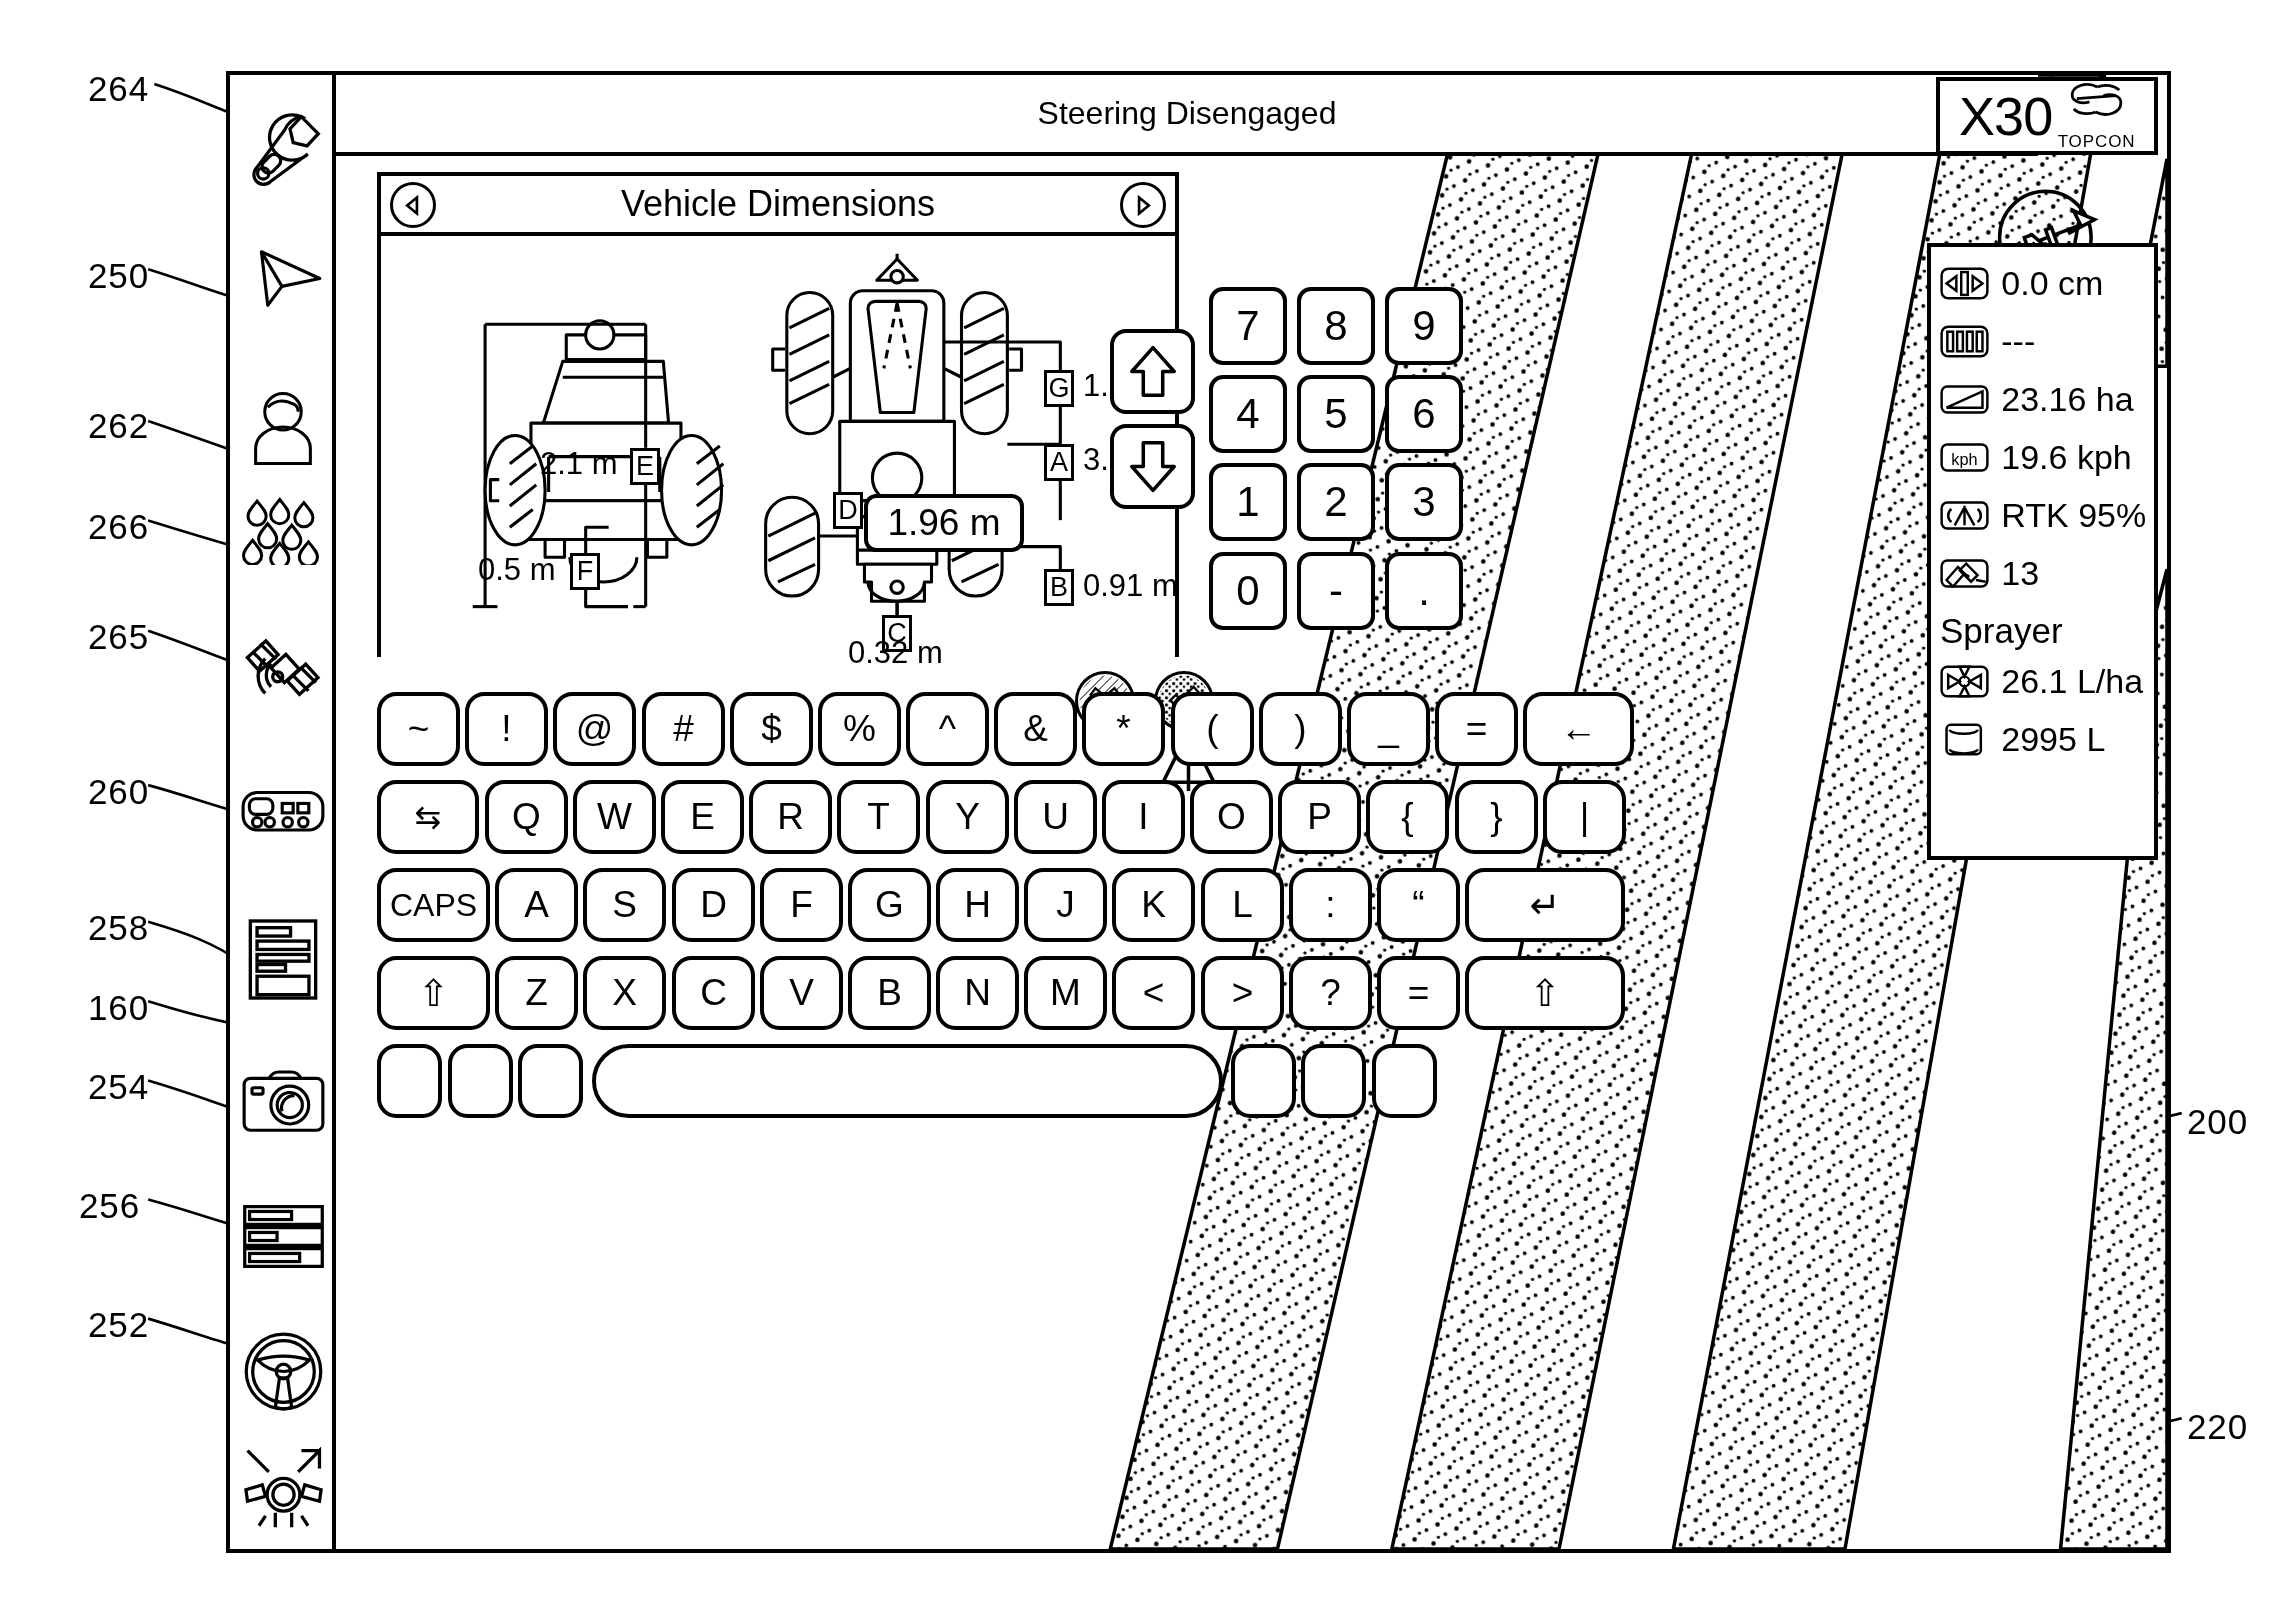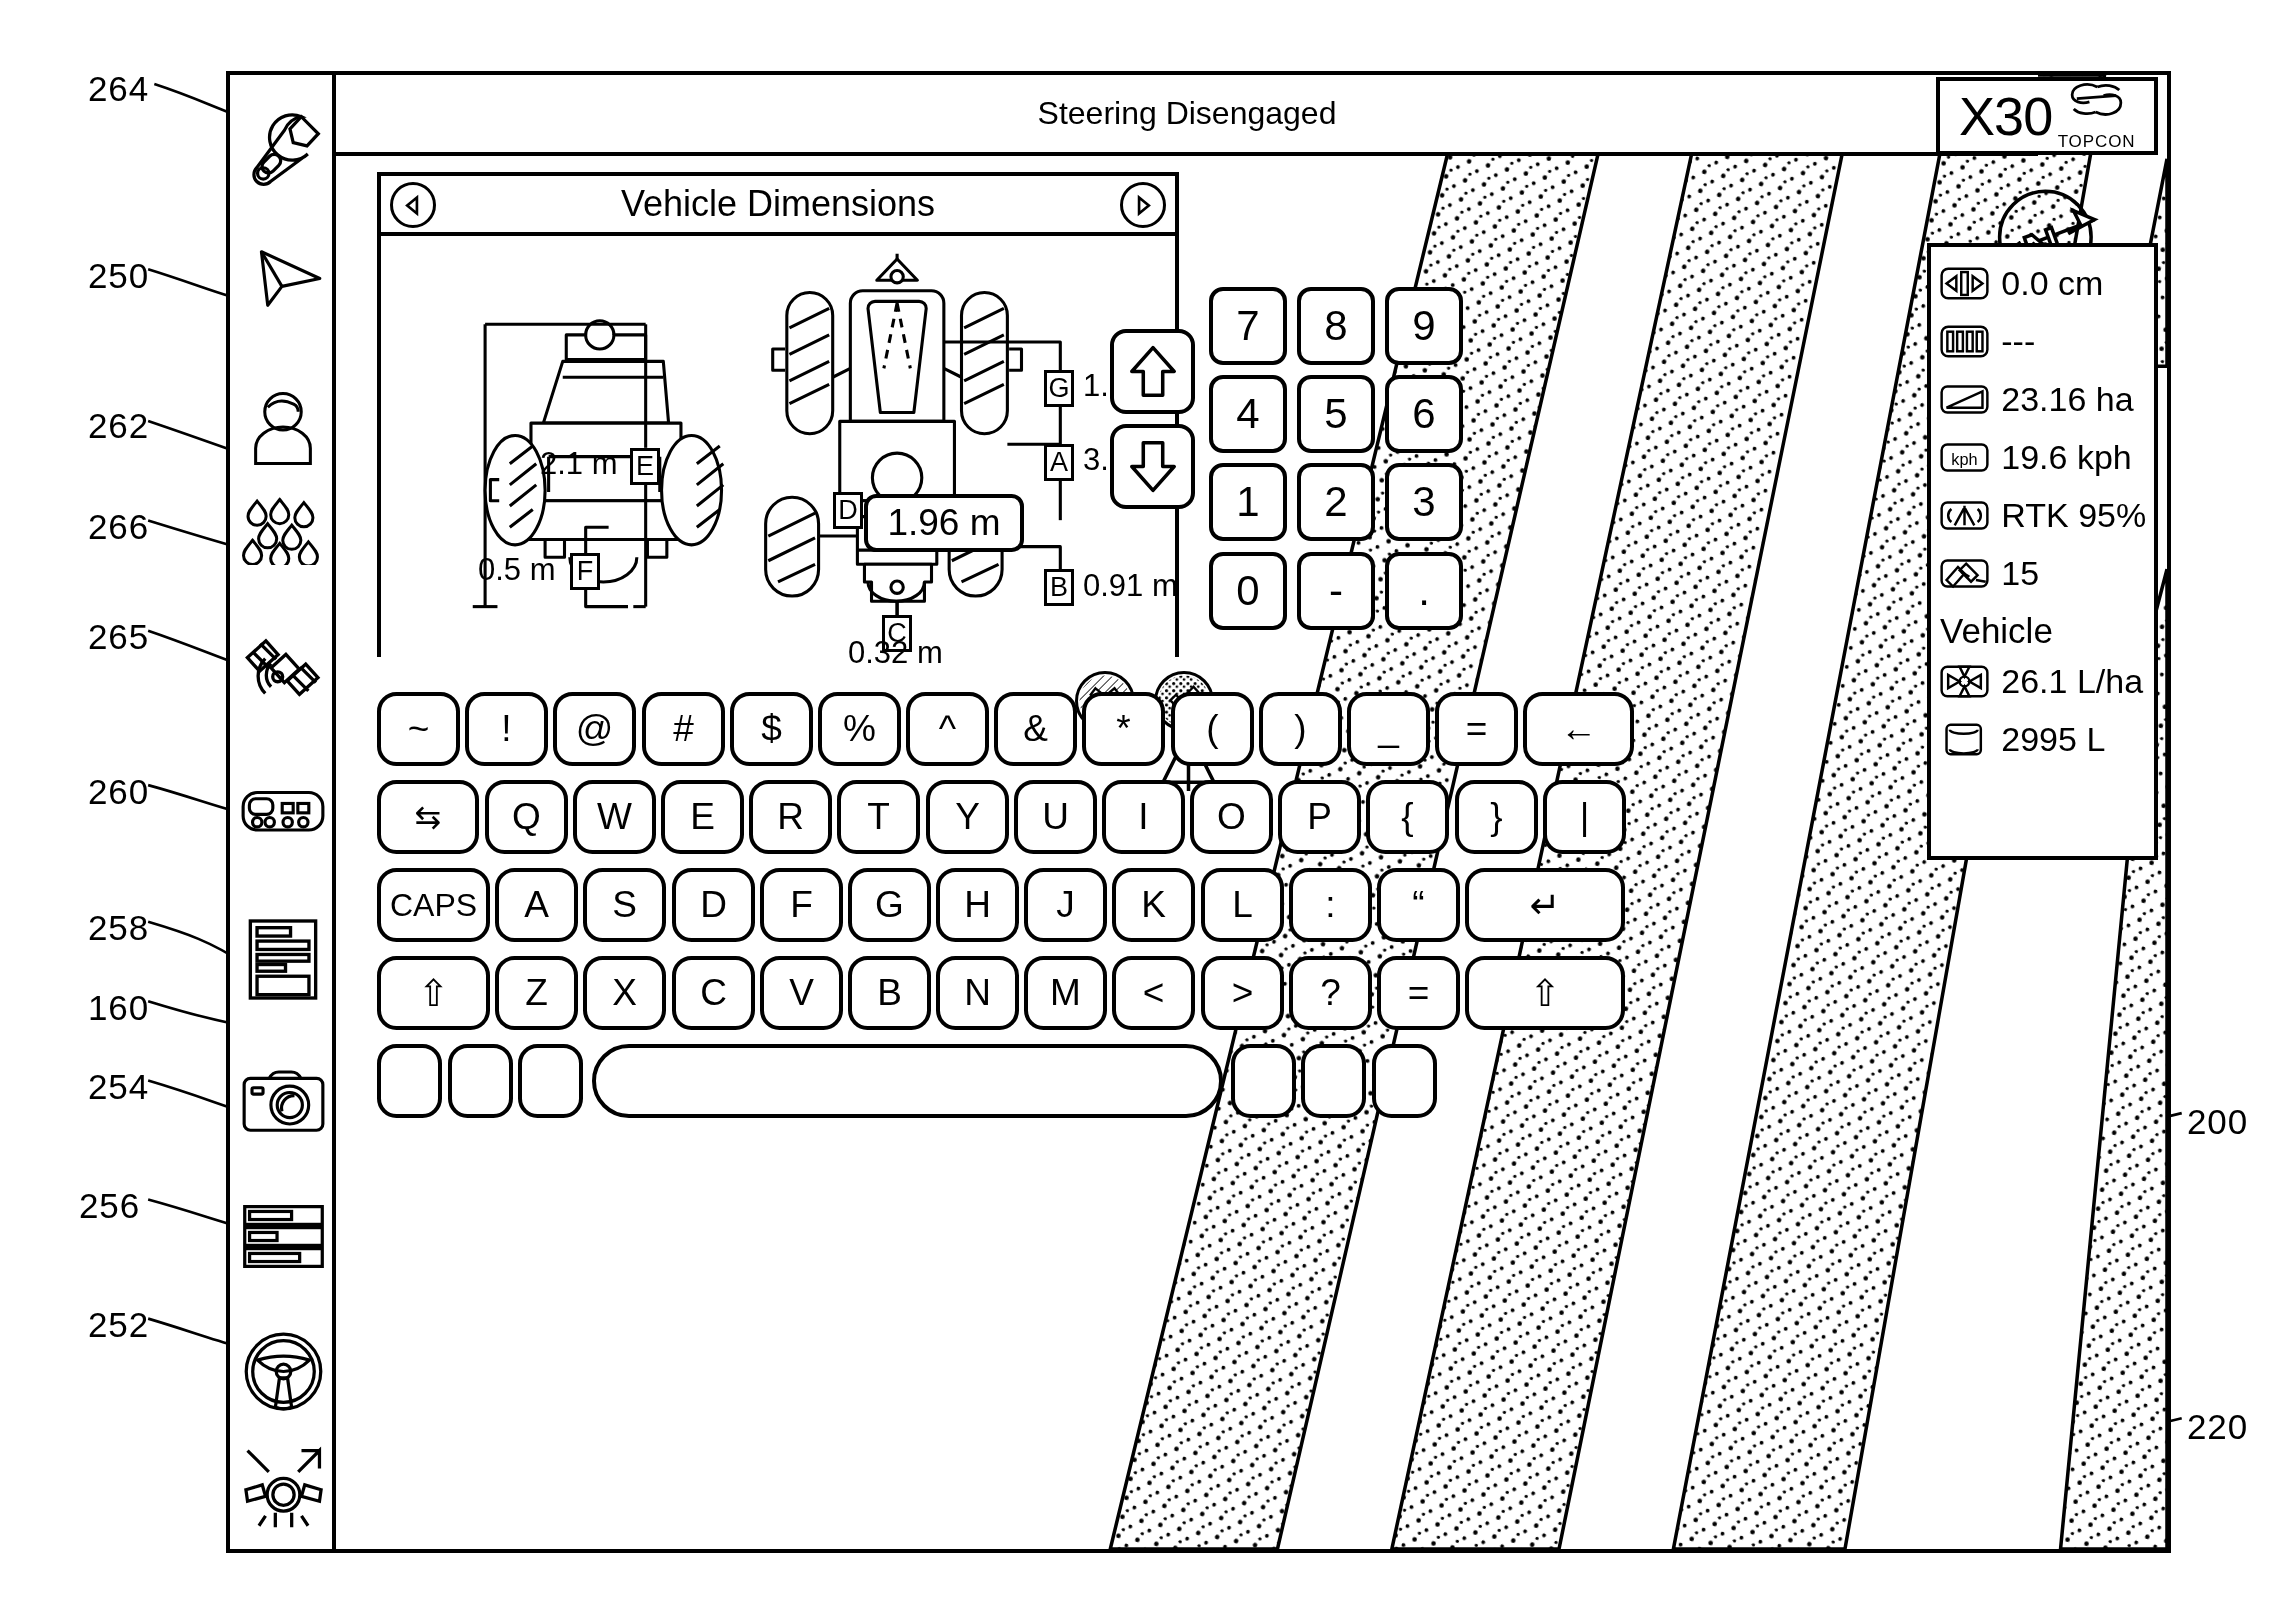--- a/index.html
+++ b/index.html
@@ -674,24 +674,24 @@
         <div class="drow">
           <svg class="dicon" viewBox="0 0 60 44">
             <g fill="none" stroke="#000" stroke-width="3">
               <rect x="2" y="6" width="56" height="32" rx="7"></rect>
               <path d="M8,30 L22,14 L30,22 L16,38 z"></path>
               <path d="M32,10 L46,24 L38,32 L24,18 z"></path>
               <path d="M26,20 L36,26"></path>
               <path d="M44,30 L56,32"></path>
             </g>
           </svg>
-          <span class="dval">15</span>
-        </div>
-
-        <div class="dsection">Vehicle</div>
+          <span class="dval">13</span>
+        </div>
+
+        <div class="dsection">Sprayer</div>
 
         <div class="drow">
           <svg class="dicon" viewBox="0 0 60 44">
             <g fill="none" stroke="#000" stroke-width="3">
               <rect x="2" y="4" width="56" height="36" rx="7"></rect>
               <circle cx="30" cy="22" r="6"></circle>
               <path d="M30,16 L24,4 L36,4 z"></path>
               <path d="M30,28 L36,40 L24,40 z"></path>
               <path d="M24,22 L10,14 L10,30 z"></path>
               <path d="M36,22 L50,14 L50,30 z"></path>

